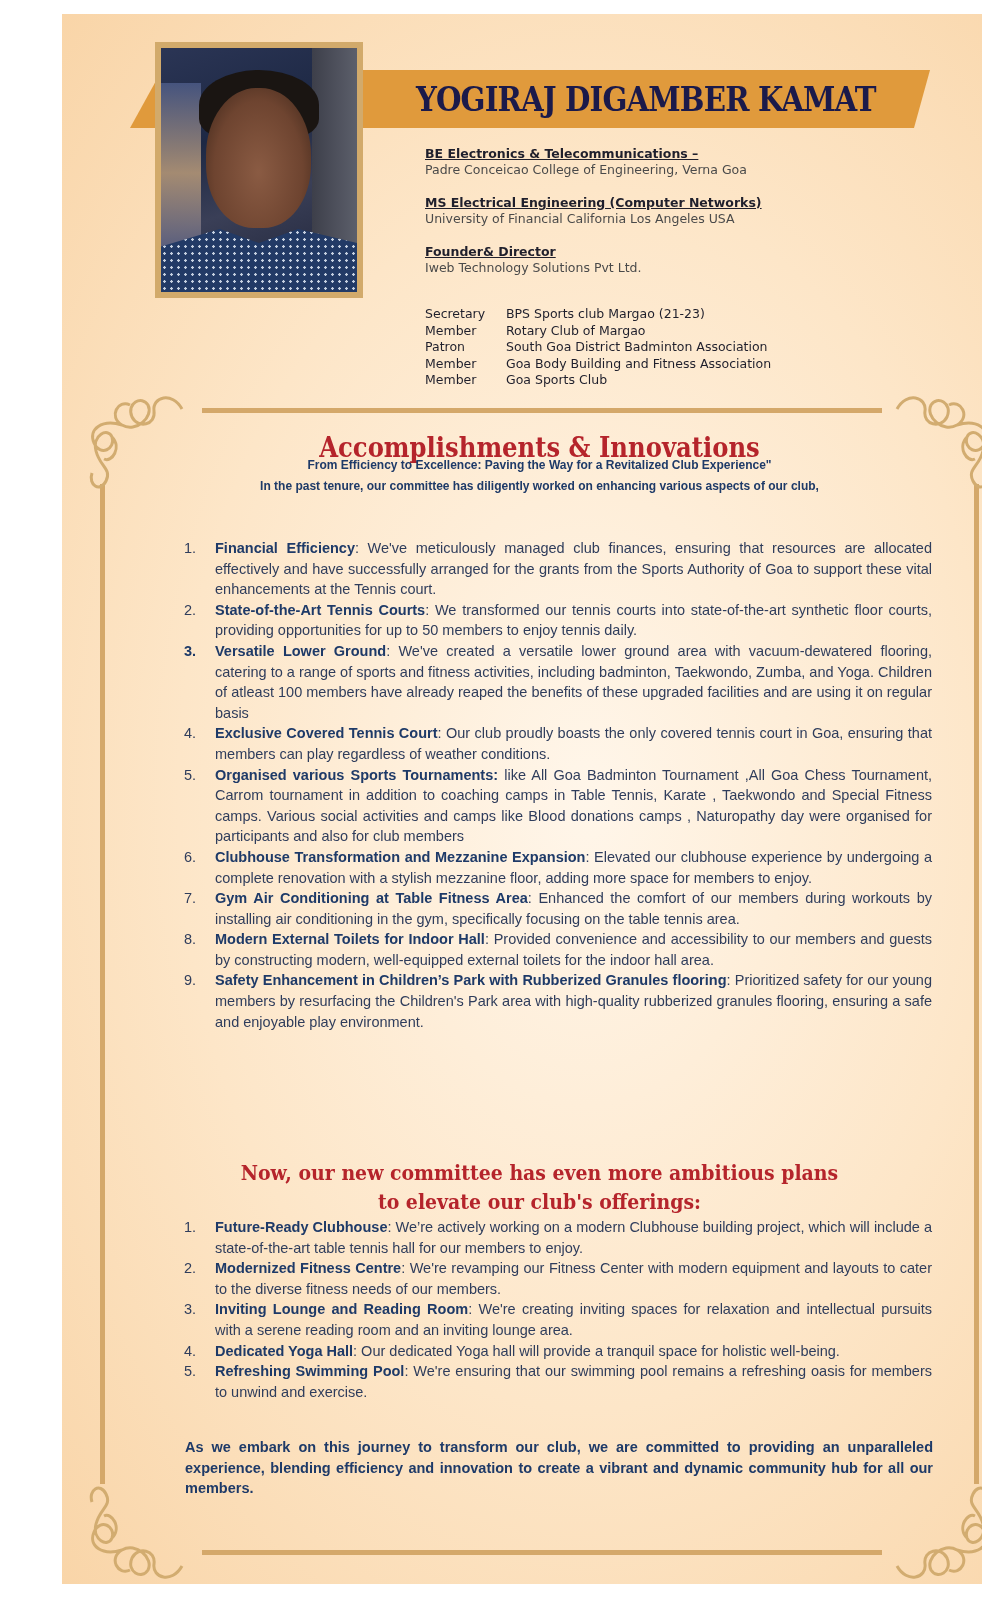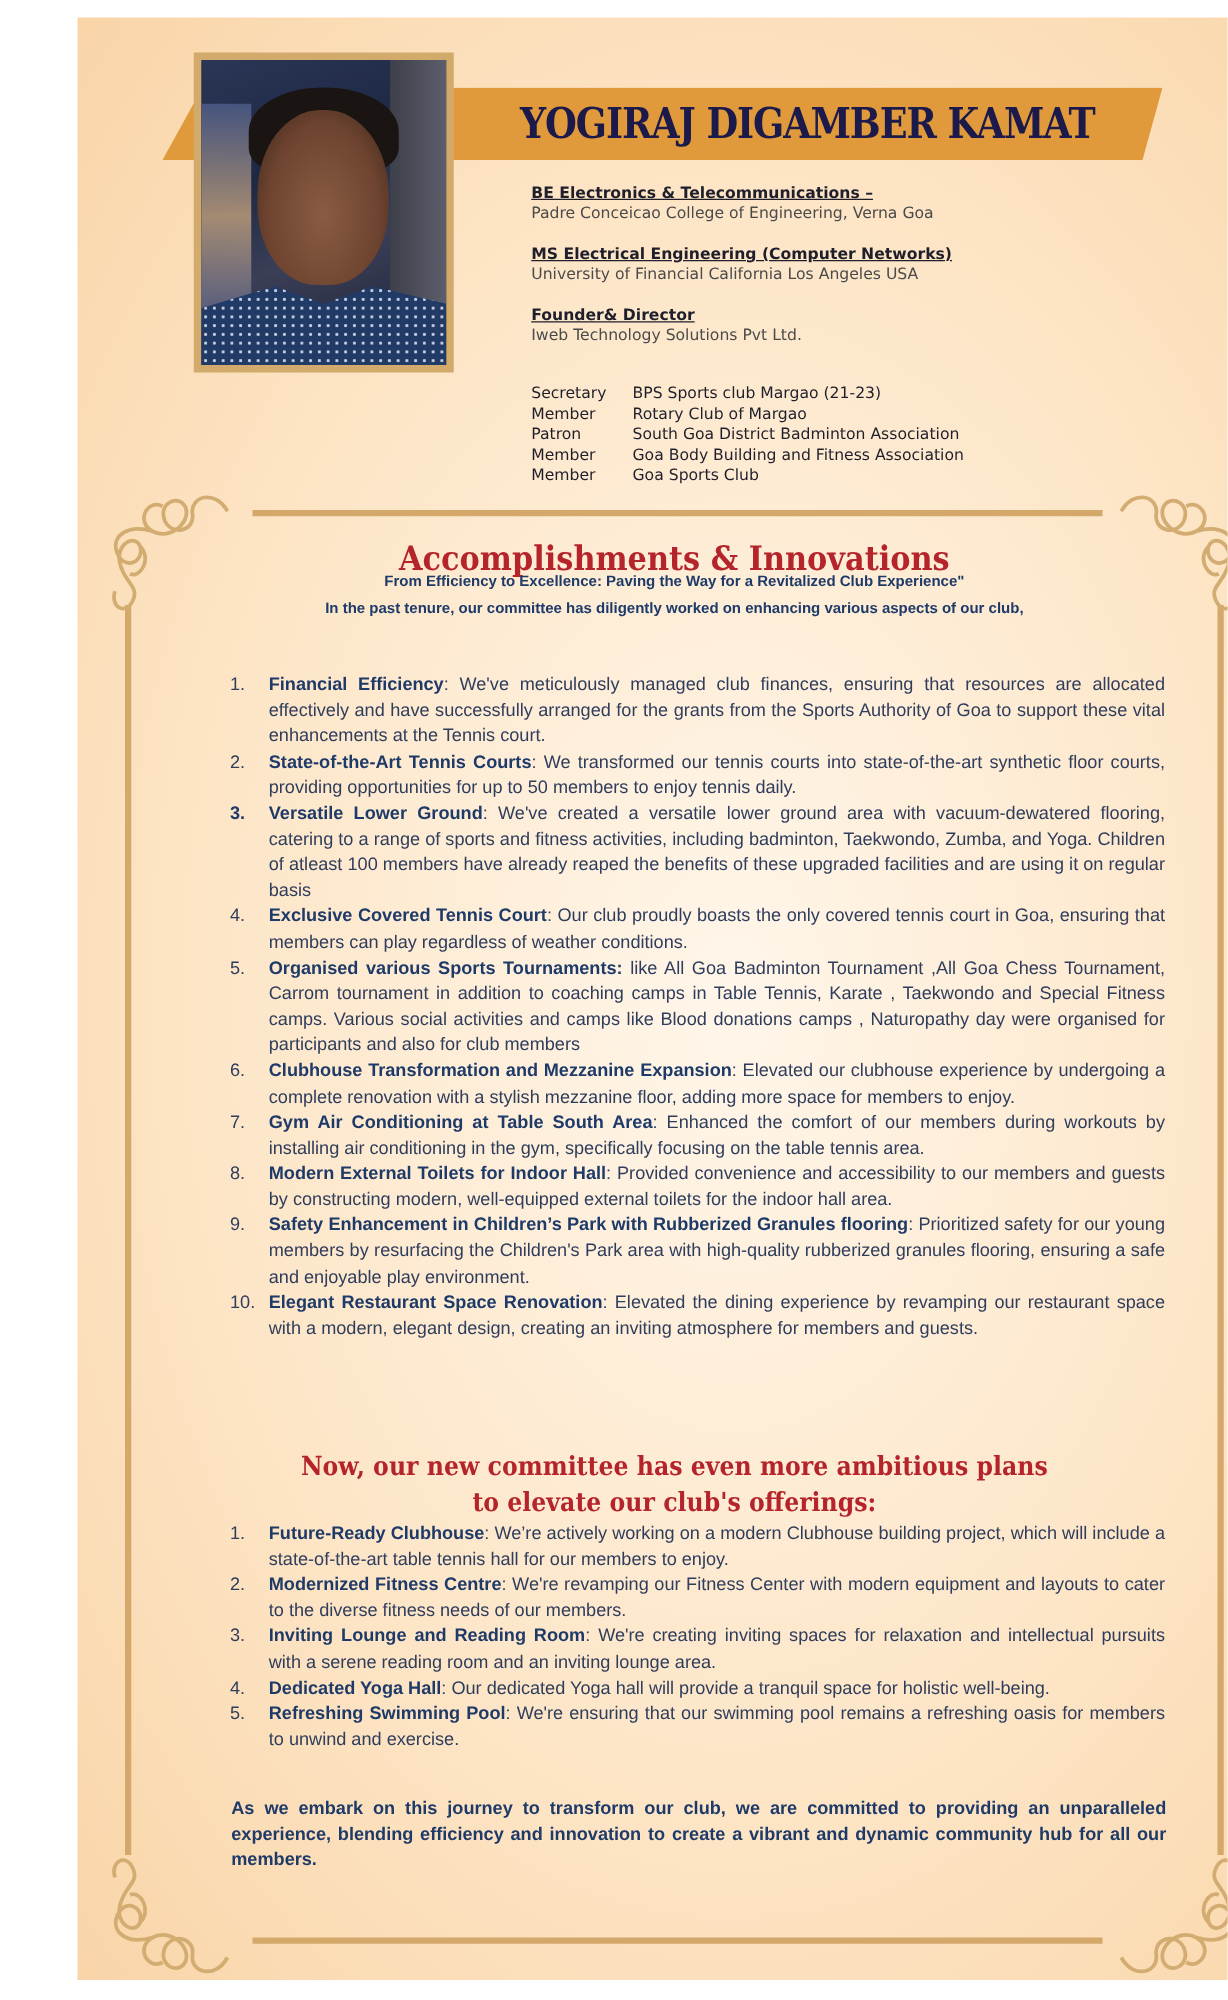--- a/index.html
+++ b/index.html
@@ -175,34 +175,30 @@
       <div class="item">
         <span class="num">5.</span>
         <span class="txt"><b>Organised various Sports Tournaments:</b><span> like All Goa Badminton Tournament ,All Goa Chess Tournament, Carrom tournament   in addition to coaching camps in Table Tennis, Karate , Taekwondo and Special Fitness camps. Various social  activities  and camps like Blood donations camps , Naturopathy day  were organised for participants and also for club members</span></span>
       </div>
       <div class="item">
         <span class="num">6.</span>
         <span class="txt"><b> Clubhouse Transformation and Mezzanine Expansion</b><span>: Elevated our clubhouse experience by undergoing a complete renovation with a stylish mezzanine floor, adding more space for members to enjoy.</span></span>
       </div>
       <div class="item">
         <span class="num">7.</span>
-        <span class="txt"><b> Gym Air Conditioning at Table South Area</b><span>: Enhanced the comfort of our members during workouts by installing air conditioning in the gym, specifically focusing on the table tennis area.</span></span>
+        <span class="txt"><b> Gym Air Conditioning at Table Fitness Area</b><span>: Enhanced the comfort of our members during workouts by installing air conditioning in the gym, specifically focusing on the table tennis area.</span></span>
       </div>
       <div class="item">
         <span class="num">8.</span>
         <span class="txt"><b>Modern External Toilets for Indoor Hall</b><span>: Provided convenience and accessibility to our members and guests by constructing modern, well-equipped external toilets for the indoor hall area.</span></span>
       </div>
       <div class="item">
         <span class="num">9.</span>
         <span class="txt"><b> Safety Enhancement in Children’s Park with Rubberized Granules flooring</b><span>: Prioritized safety for our young members by resurfacing the Children's Park area with high-quality rubberized granules flooring, ensuring a safe and enjoyable play environment.</span></span>
       </div>
-      <div class="item">
-        <span class="num">10.</span>
-        <span class="txt"><b>Elegant Restaurant Space Renovation</b><span>: Elevated the dining experience by revamping our restaurant space with a modern, elegant design, creating an inviting atmosphere for members and guests.</span></span>
-      </div>
     </div>
 
   <div class="h-red h-new" style="top:1145px">Now, our new committee has even more ambitious plans</div>
   <div class="h-red h-new" style="top:1174px">to elevate our club's offerings:</div>
 
   <div class="list" style="top:1203px" id="plan-list">
       <div class="item">
         <span class="num">1.</span>
         <span class="txt"><b>Future-Ready Clubhouse</b><span>: We’re actively working on a modern Clubhouse building project, which will include a state-of-the-art table tennis hall for our members to enjoy.</span></span>
       </div>

